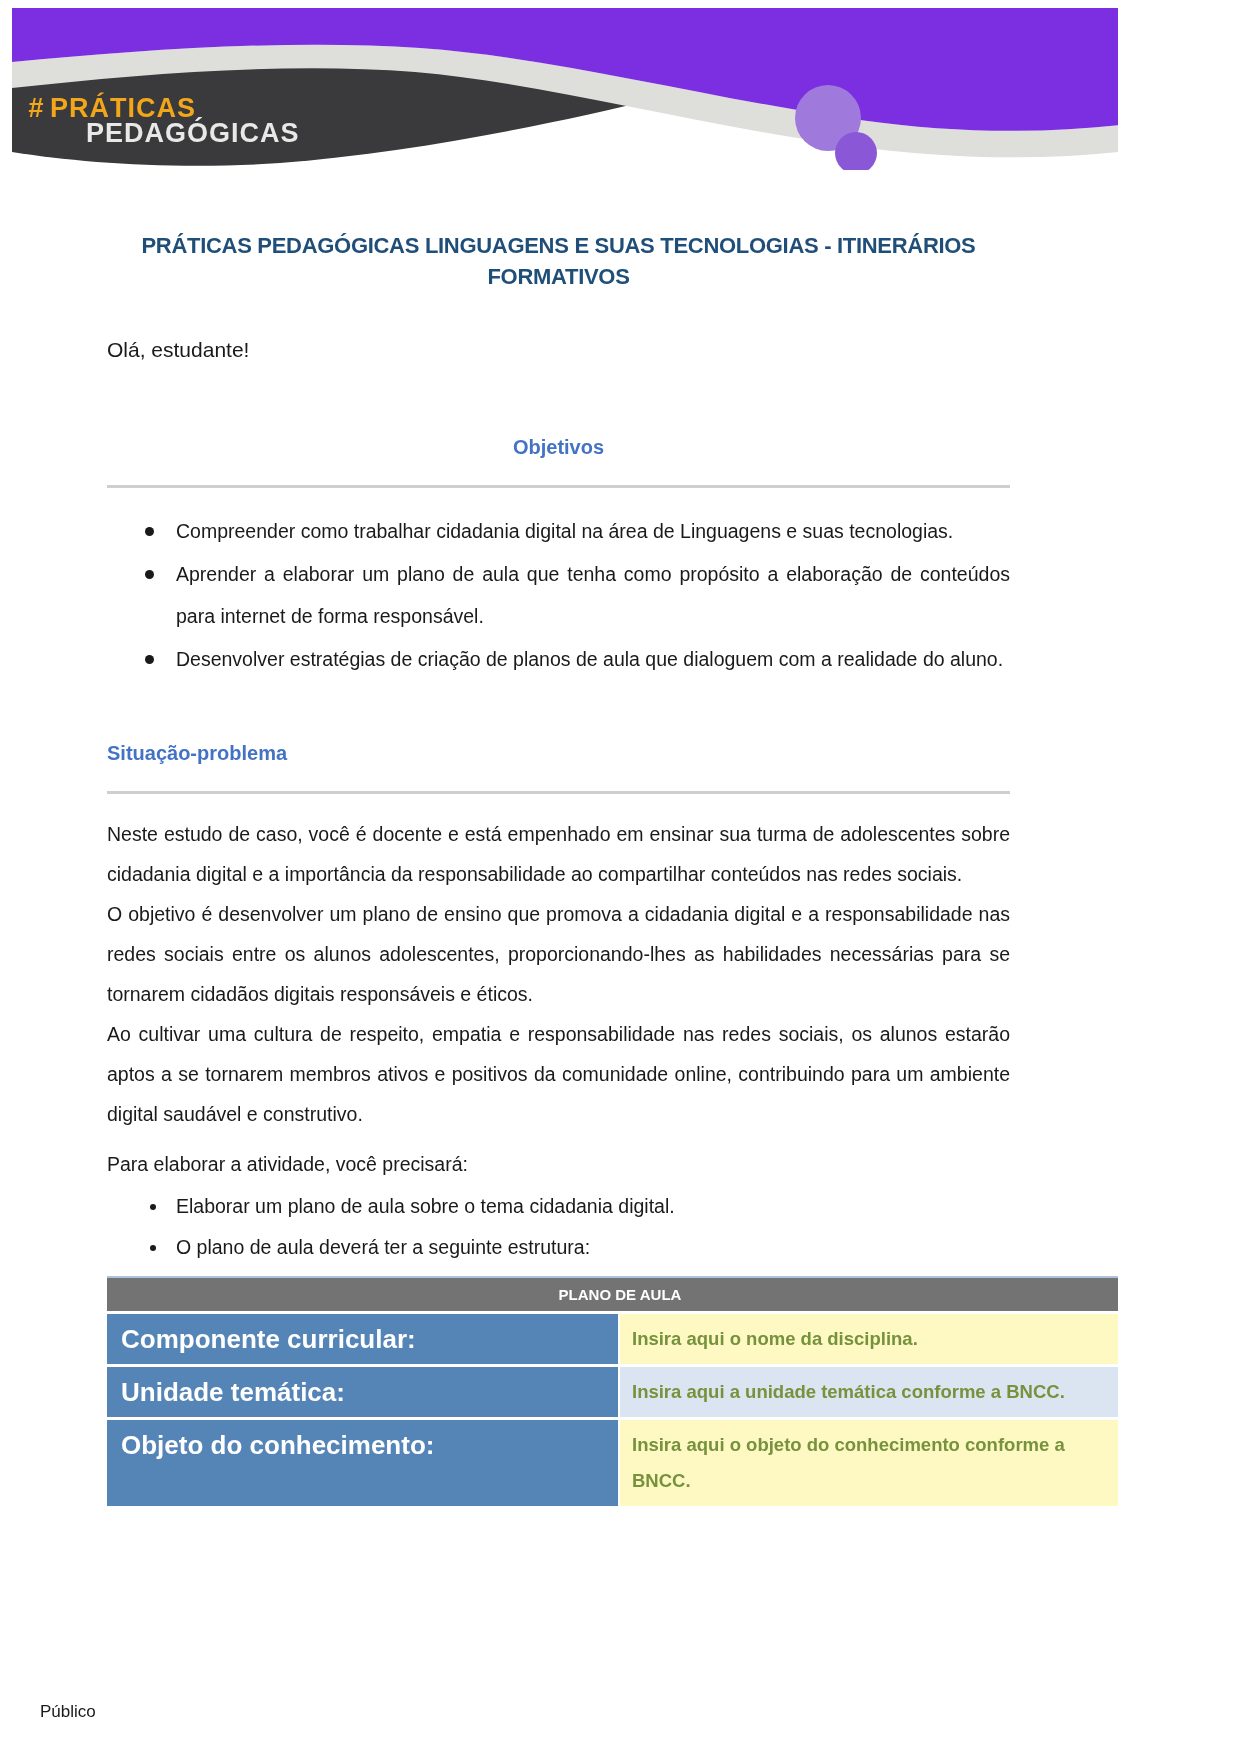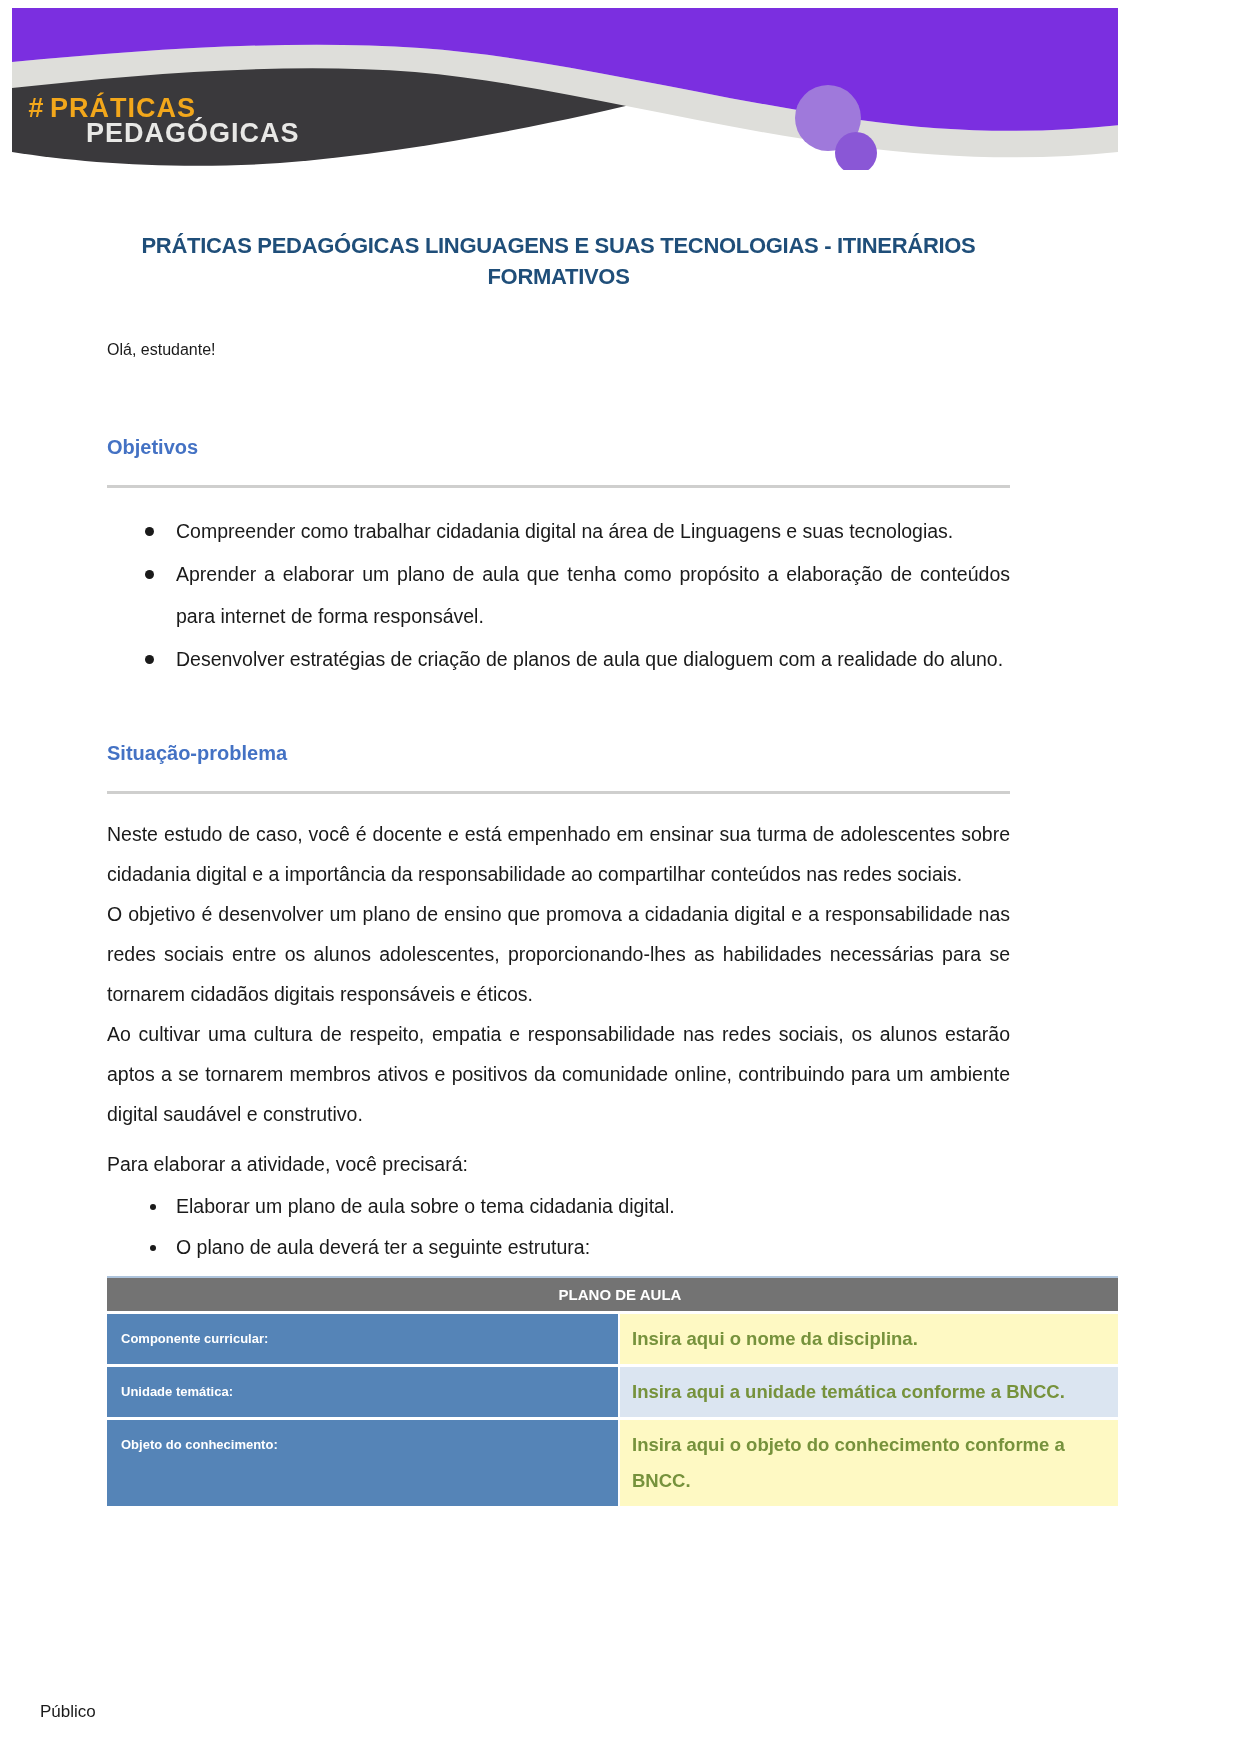--- a/index.html
+++ b/index.html
@@ -26,25 +26,25 @@
   
   .content { padding:0 108px 0 107px; }
   h1.doc-title {
     margin-top:60px;
     text-align:center;
     font-size:22px; font-weight:bold; letter-spacing:-0.3px;
     line-height:31px;
     color:#1F4E79;
   }
   .intro { margin-top:38px; }
-  .intro p { font-size:16px; line-height:40px; }
+  .intro p { font-size:21px; line-height:40px; }
   h2.sec {
     font-size:20px; font-weight:bold; color:#4472C4;
   }
-  .sec-objetivos { margin-top:66px; }
+  .sec-objetivos { margin-top:66px;text-align:center; }
   .sec-situacao  { margin-top:62px; }
   hr.rule {
     border:none; border-top:3px solid #CFCFCE;
     margin-top:26px;
   }
   ul.obj { margin-top:22px; list-style:none; padding-left:69px; }
   ul.obj li {
     position:relative; font-size:19.5px; line-height:42.5px;
     text-align:justify;
   }
@@ -72,21 +72,21 @@
     background:#737373; color:#ffffff;
     font-size:15px; font-weight:bold;
     height:38px; text-align:center; vertical-align:middle;
     border-top:2px solid #AEC4DC;
     border-bottom:3px solid #ffffff;
   }
   table.plano td { vertical-align:top; }
   table.plano td.lbl {
     width:282px;
     background:#5584B7; color:#ffffff;
-    font-size:13px; font-weight:bold; line-height:36px;
+    font-size:26px; font-weight:bold; line-height:36px;
     padding:7px 20px 7px 14px;
     border-bottom:3px solid #ffffff;
     border-right:2px solid #ffffff;
   }
   table.plano td.val {
     font-size:18.5px; font-weight:bold; color:#76923C;
     line-height:36px;
     padding:7px 8px 7px 12px;
     border-bottom:3px solid #ffffff;
   }

